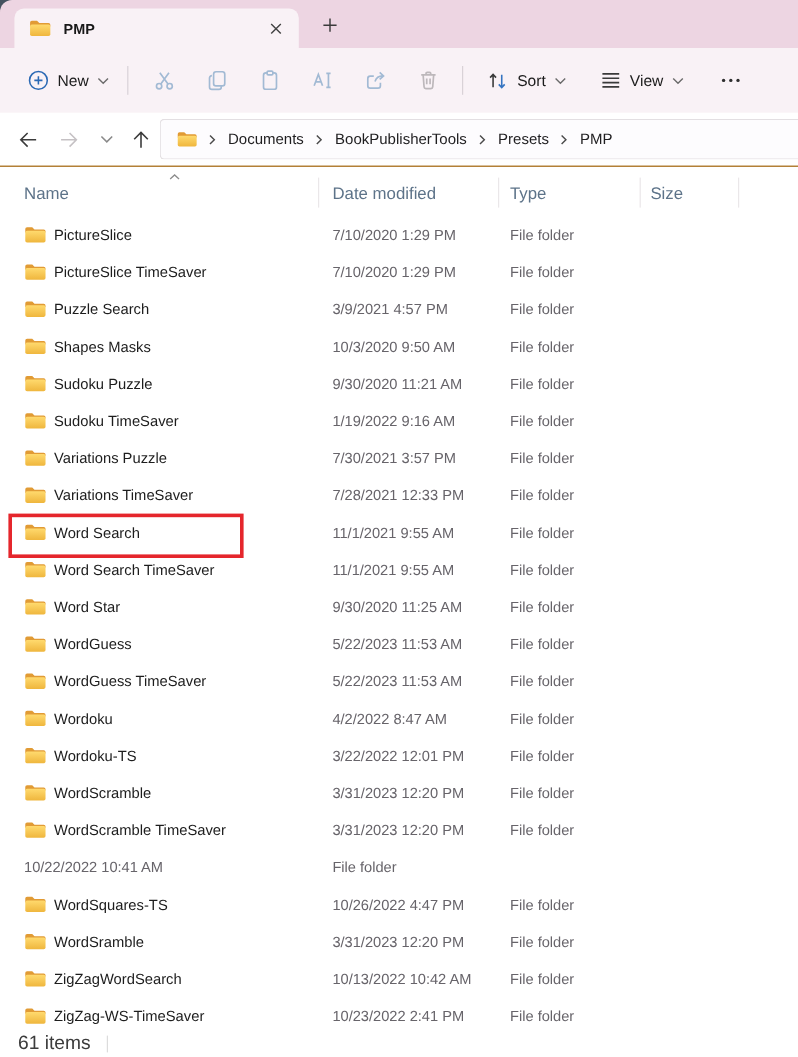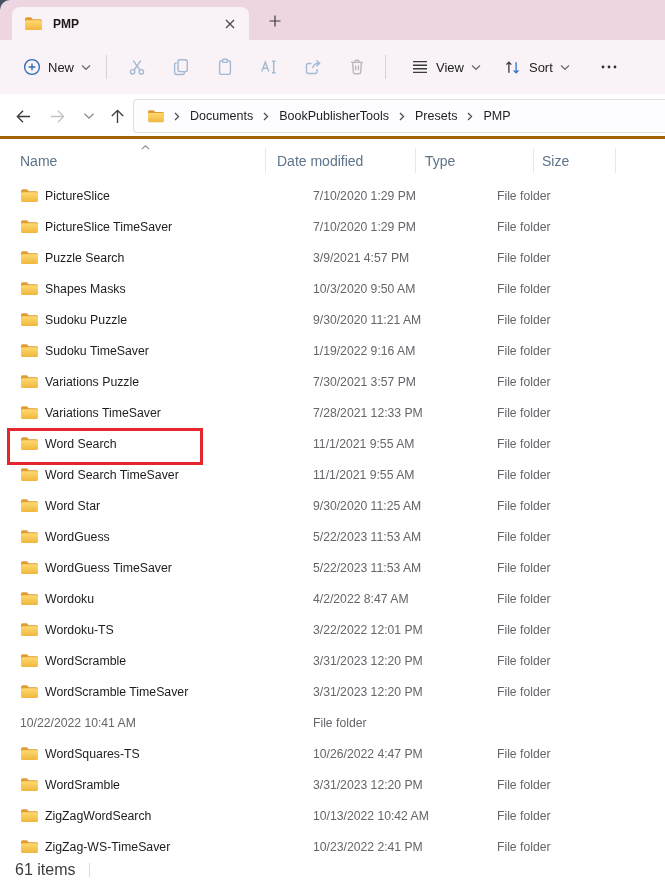--- a/index.html
+++ b/index.html
@@ -30,41 +30,41 @@
   .tb-btn { display:flex; align-items:center; gap:7px; height:36px; padding:0 9px;
     border-radius:4px; }
   .tb-label { font-size:13px; color:#1c1c1c; }
   .tb-iconbtn { width:44px; height:36px; display:flex; align-items:center;
     justify-content:center; border-radius:4px; }
   .tb-sep { width:1px; height:24px; background:#d9d2d7; margin:0 6px; }
   .cut-group { display:flex; align-items:center; margin-left:2px; }
 
   
   .addressrow { position:absolute; top:94px; left:0; width:665px; height:45px;
-    background:#fff; border-bottom:3px solid #a16207; }
+    background:#fff; border-bottom:1px solid #a16207; }
   .nav-btn { position:absolute; top:8px; width:28px; height:28px; display:flex;
     align-items:center; justify-content:center; border-radius:4px; }
   .addressbox { position:absolute; left:133px; top:5px; right:0; height:34px;
     background:#fdfcfe; border:1px solid #e3dfe2; border-right:none;
     border-radius:4px 0 0 4px; display:flex; align-items:center; gap:9px;
     padding-left:13px; }
   .crumb { font-size:12.5px; color:#1f1e20; padding:2px 1px; white-space:nowrap; }
 
   
   .headers { position:absolute; top:139px; left:0; width:665px; height:41px;
     color:#5d7389; font-size:14px; }
   .hdr-label { position:absolute; top:14px; }
   .hdr-sep { position:absolute; top:9px; width:1px; height:25px; background:#eae7e9; }
   .sort-caret { position:absolute; left:141px; top:6px; }
 
   
   .list { position:absolute; top:180px; left:0; width:665px; }
   .row { position:relative; height:31px; display:grid;
     grid-template-columns:257px 148px 118px 82px; align-items:center;
-    padding-left:20px;gap:36px; }
+    padding-left:20px; }
   .name-cell { display:flex; align-items:center; gap:6px; overflow:hidden; }
   .fname { font-size:12.3px; color:#1d1d1d; white-space:nowrap; }
   .fdate, .ftype { font-size:12.2px; color:#67646a; white-space:nowrap; }
   .row.annotated::before { content:""; position:absolute; left:7px; top:0;
     width:190px; height:31px; border:3px solid #e5262c; }
 
   
   .statusbar { position:absolute; top:858px; left:0; width:665px; height:23px;
     background:#fff; display:flex; align-items:center; padding-left:15px; }
   .status-text { font-size:16px; color:#3c3c3c; }
@@ -176,42 +176,42 @@
               <path d="M4 5.4 H16 M8 5.4 V4.4 q0 -1.1 1.1 -1.1 h1.8 q1.1 0 1.1 1.1 V5.4"></path>
               <path d="M5.6 5.4 l0.8 10 q0.1 1.4 1.5 1.4 h4.2 q1.4 0 1.5 -1.4 l0.8 -10"></path>
               <path d="M8.6 8.4 v4.8 M11.4 8.4 v4.8"></path>
             </svg>
         </span>
       </div>
     </div>
 
     <span class="tb-sep"></span>
 
-    <div class="tb-btn" style="margin-left:10px">
-      <span>
-        <svg viewBox="0 0 18 18" width="18" height="18">
-            <path d="M2 3.6 H16 M2 7.2 H16 M2 10.8 H16 M2 14.4 H16" stroke="#3a3a3a" stroke-width="1.4" fill="none"></path>
-          </svg>
-      </span>
-      <span class="tb-label">View</span>
-      <span>
-        <svg viewBox="0 0 10 7" width="10" height="7">
-            <path d="M1 1.5 L5 5.3 L9 1.5" stroke="#6b6b6b" stroke-width="1.2" fill="none"></path>
-          </svg>
-      </span>
-    </div>
-
     <div class="tb-btn" style="margin-left:4px">
       <span>
         <svg viewBox="0 0 20 20" width="19" height="19" fill="none">
             <path d="M6.2 15.5 V4.5 M3.6 7 L6.2 4.3 L8.8 7" stroke="#3a3a3a" stroke-width="1.4"></path>
             <path d="M13.8 4.5 V15.5 M11.2 13 L13.8 15.7 L16.4 13" stroke="#3574c1" stroke-width="1.4"></path>
           </svg>
       </span>
       <span class="tb-label">Sort</span>
+      <span>
+        <svg viewBox="0 0 10 7" width="10" height="7">
+            <path d="M1 1.5 L5 5.3 L9 1.5" stroke="#6b6b6b" stroke-width="1.2" fill="none"></path>
+          </svg>
+      </span>
+    </div>
+
+    <div class="tb-btn" style="margin-left:10px">
+      <span>
+        <svg viewBox="0 0 18 18" width="18" height="18">
+            <path d="M2 3.6 H16 M2 7.2 H16 M2 10.8 H16 M2 14.4 H16" stroke="#3a3a3a" stroke-width="1.4" fill="none"></path>
+          </svg>
+      </span>
+      <span class="tb-label">View</span>
       <span>
         <svg viewBox="0 0 10 7" width="10" height="7">
             <path d="M1 1.5 L5 5.3 L9 1.5" stroke="#6b6b6b" stroke-width="1.2" fill="none"></path>
           </svg>
       </span>
     </div>
 
     <div class="tb-iconbtn" style="margin-left:8px">
       <span>
         <svg viewBox="0 0 20 20" width="20" height="20" fill="#2f2f2f">

